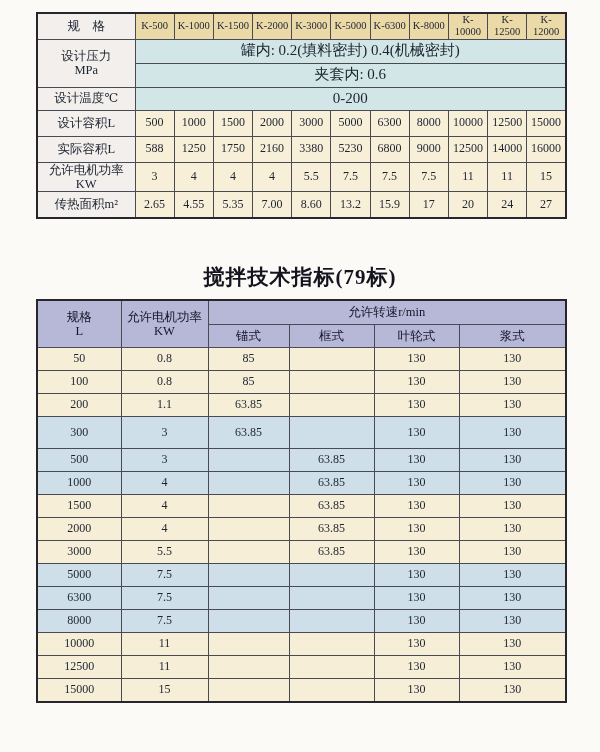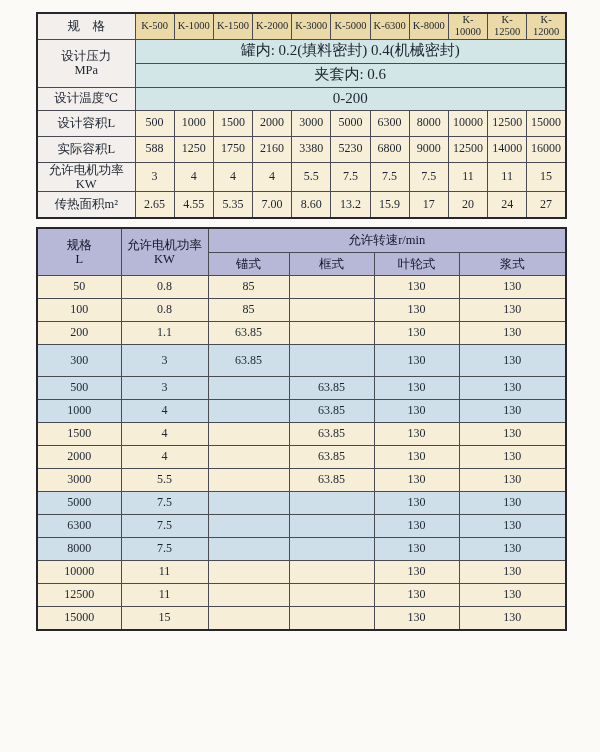--- a/index.html
+++ b/index.html
@@ -135,20 +135,21 @@
           <td class="cream">13.2</td>
           <td class="cream">15.9</td>
           <td class="cream">17</td>
           <td class="cream">20</td>
           <td class="cream">24</td>
           <td class="cream">27</td>
         </tr>
       </tbody>
     </table>
 
+  <div class="title t2">搅拌技术指标(79标)</div>
   <table class="tb2" id="t2">
       <colgroup>
         <col style="width: 84px;">
         <col style="width: 87px;">
         <col style="width: 81px;">
         <col style="width: 85px;">
         <col style="width: 85px;">
         <col>
       </colgroup>
       <tbody>

